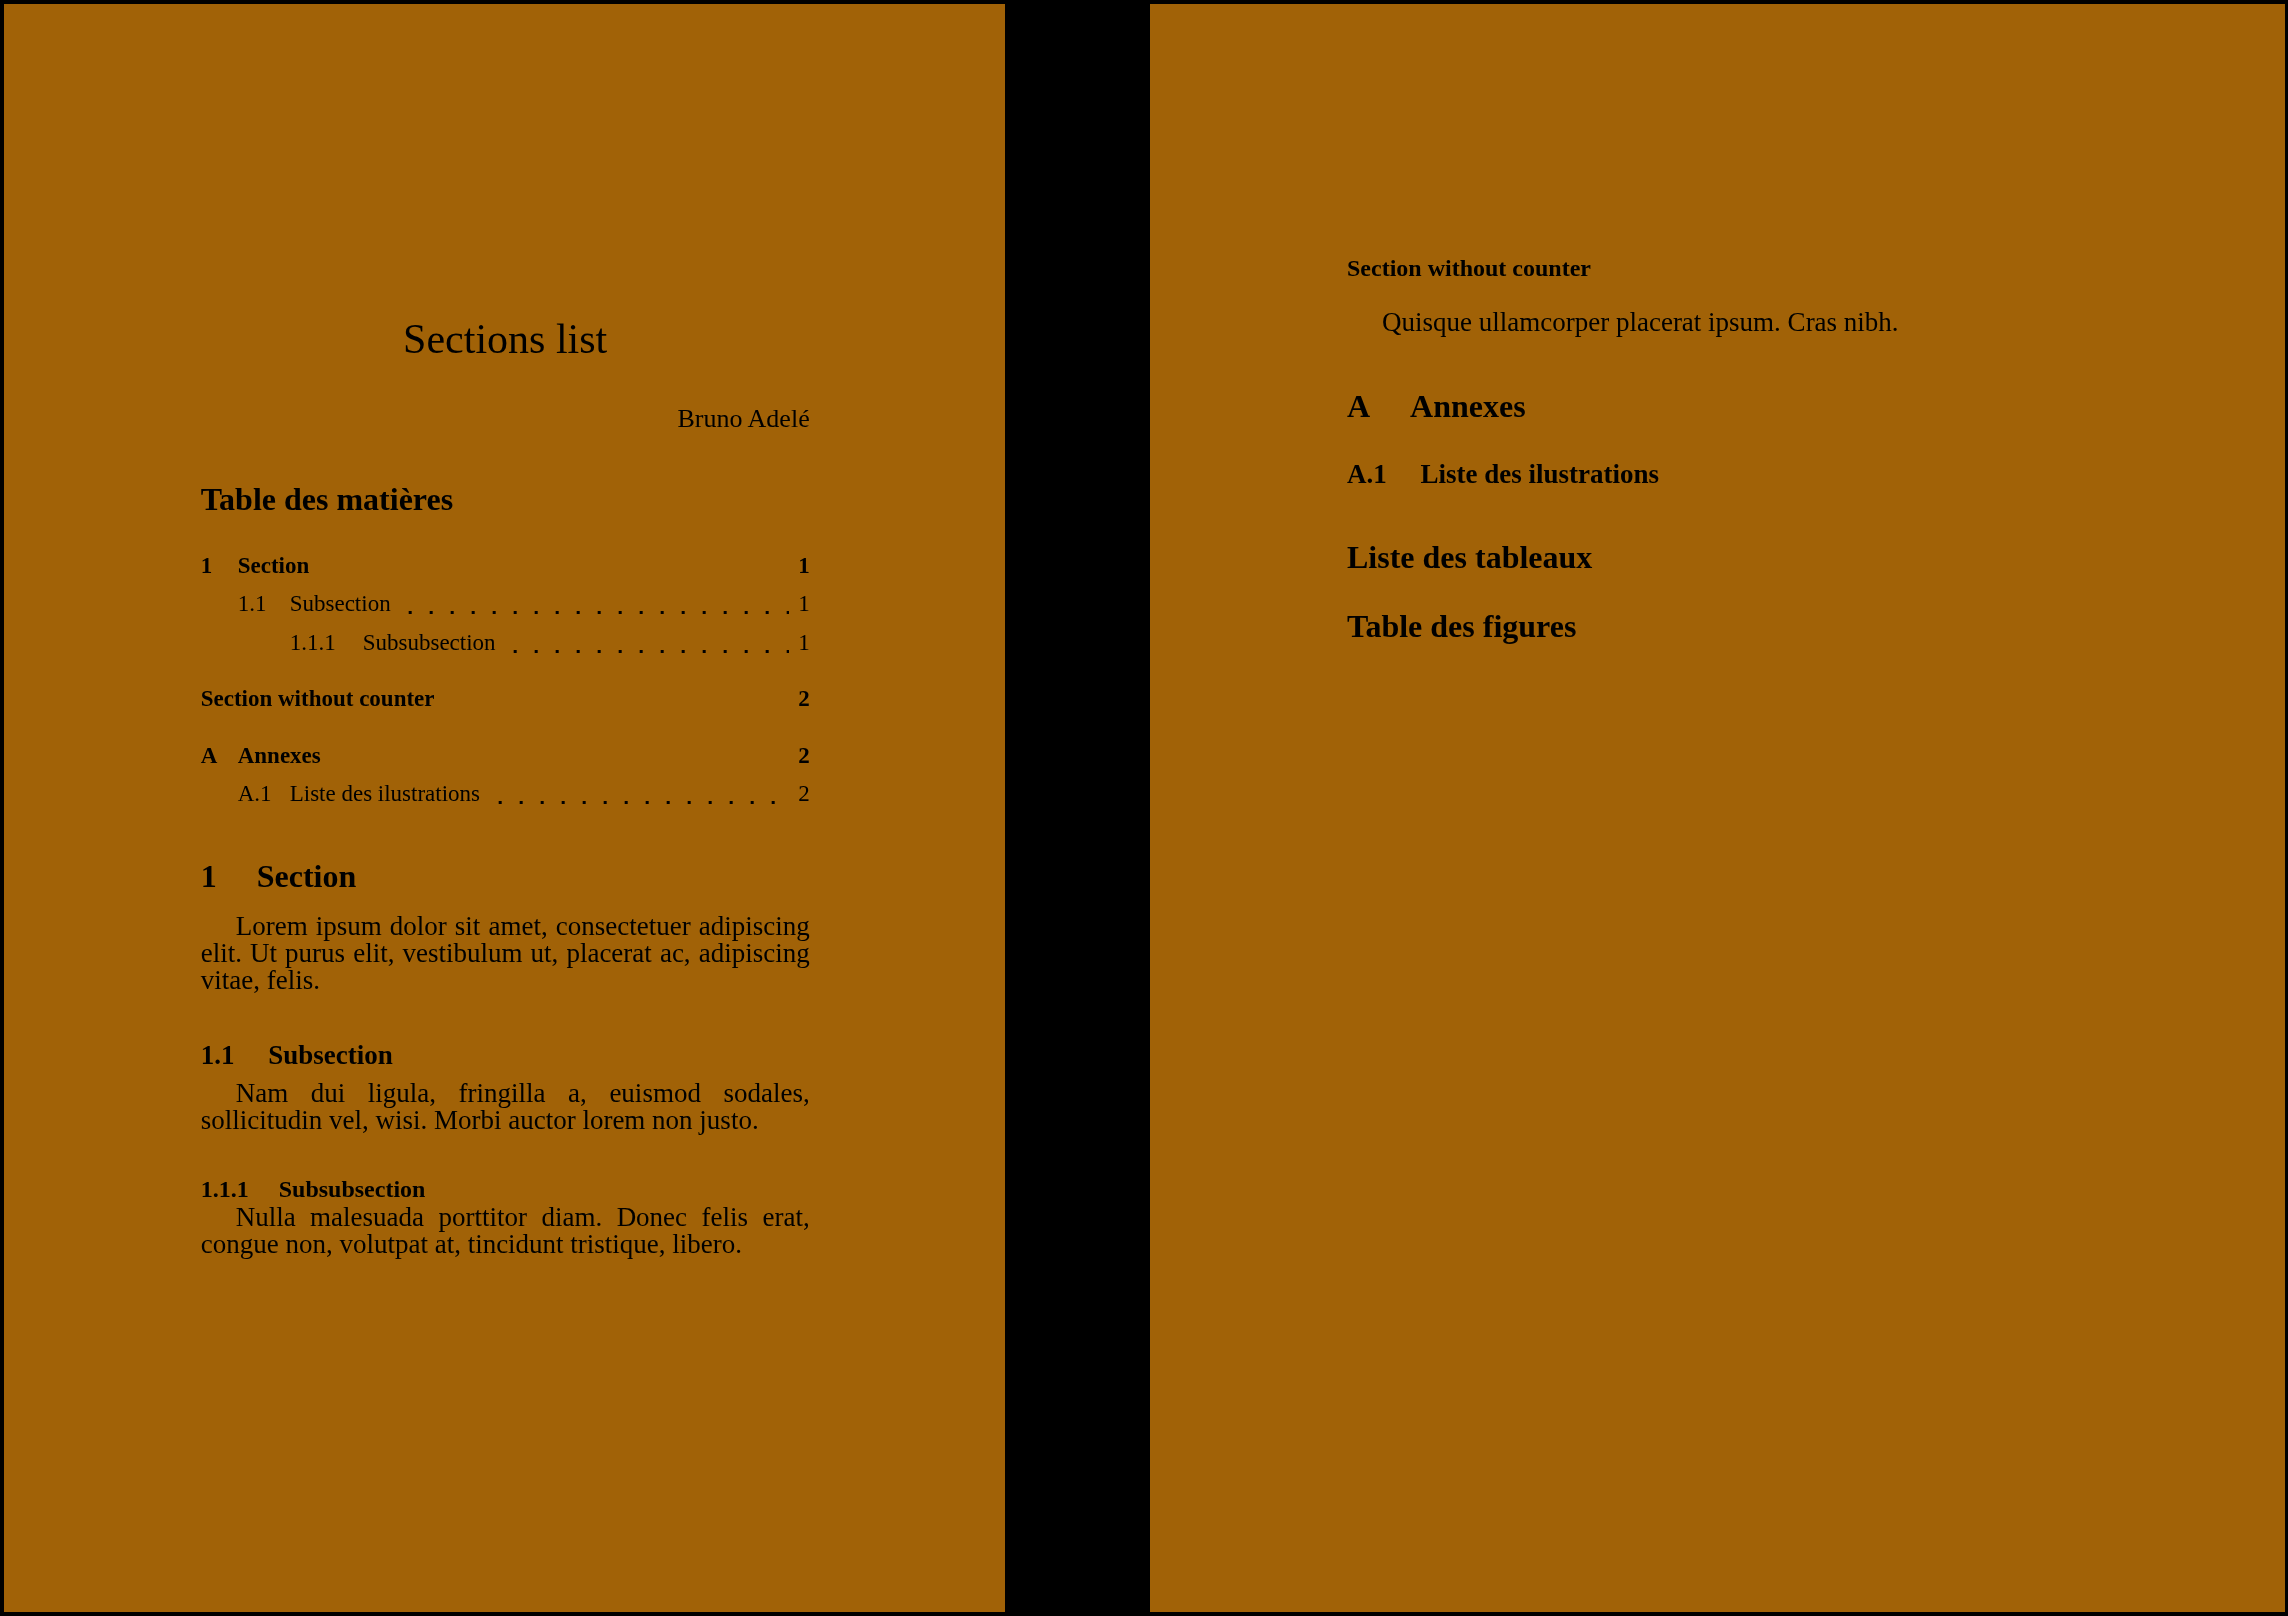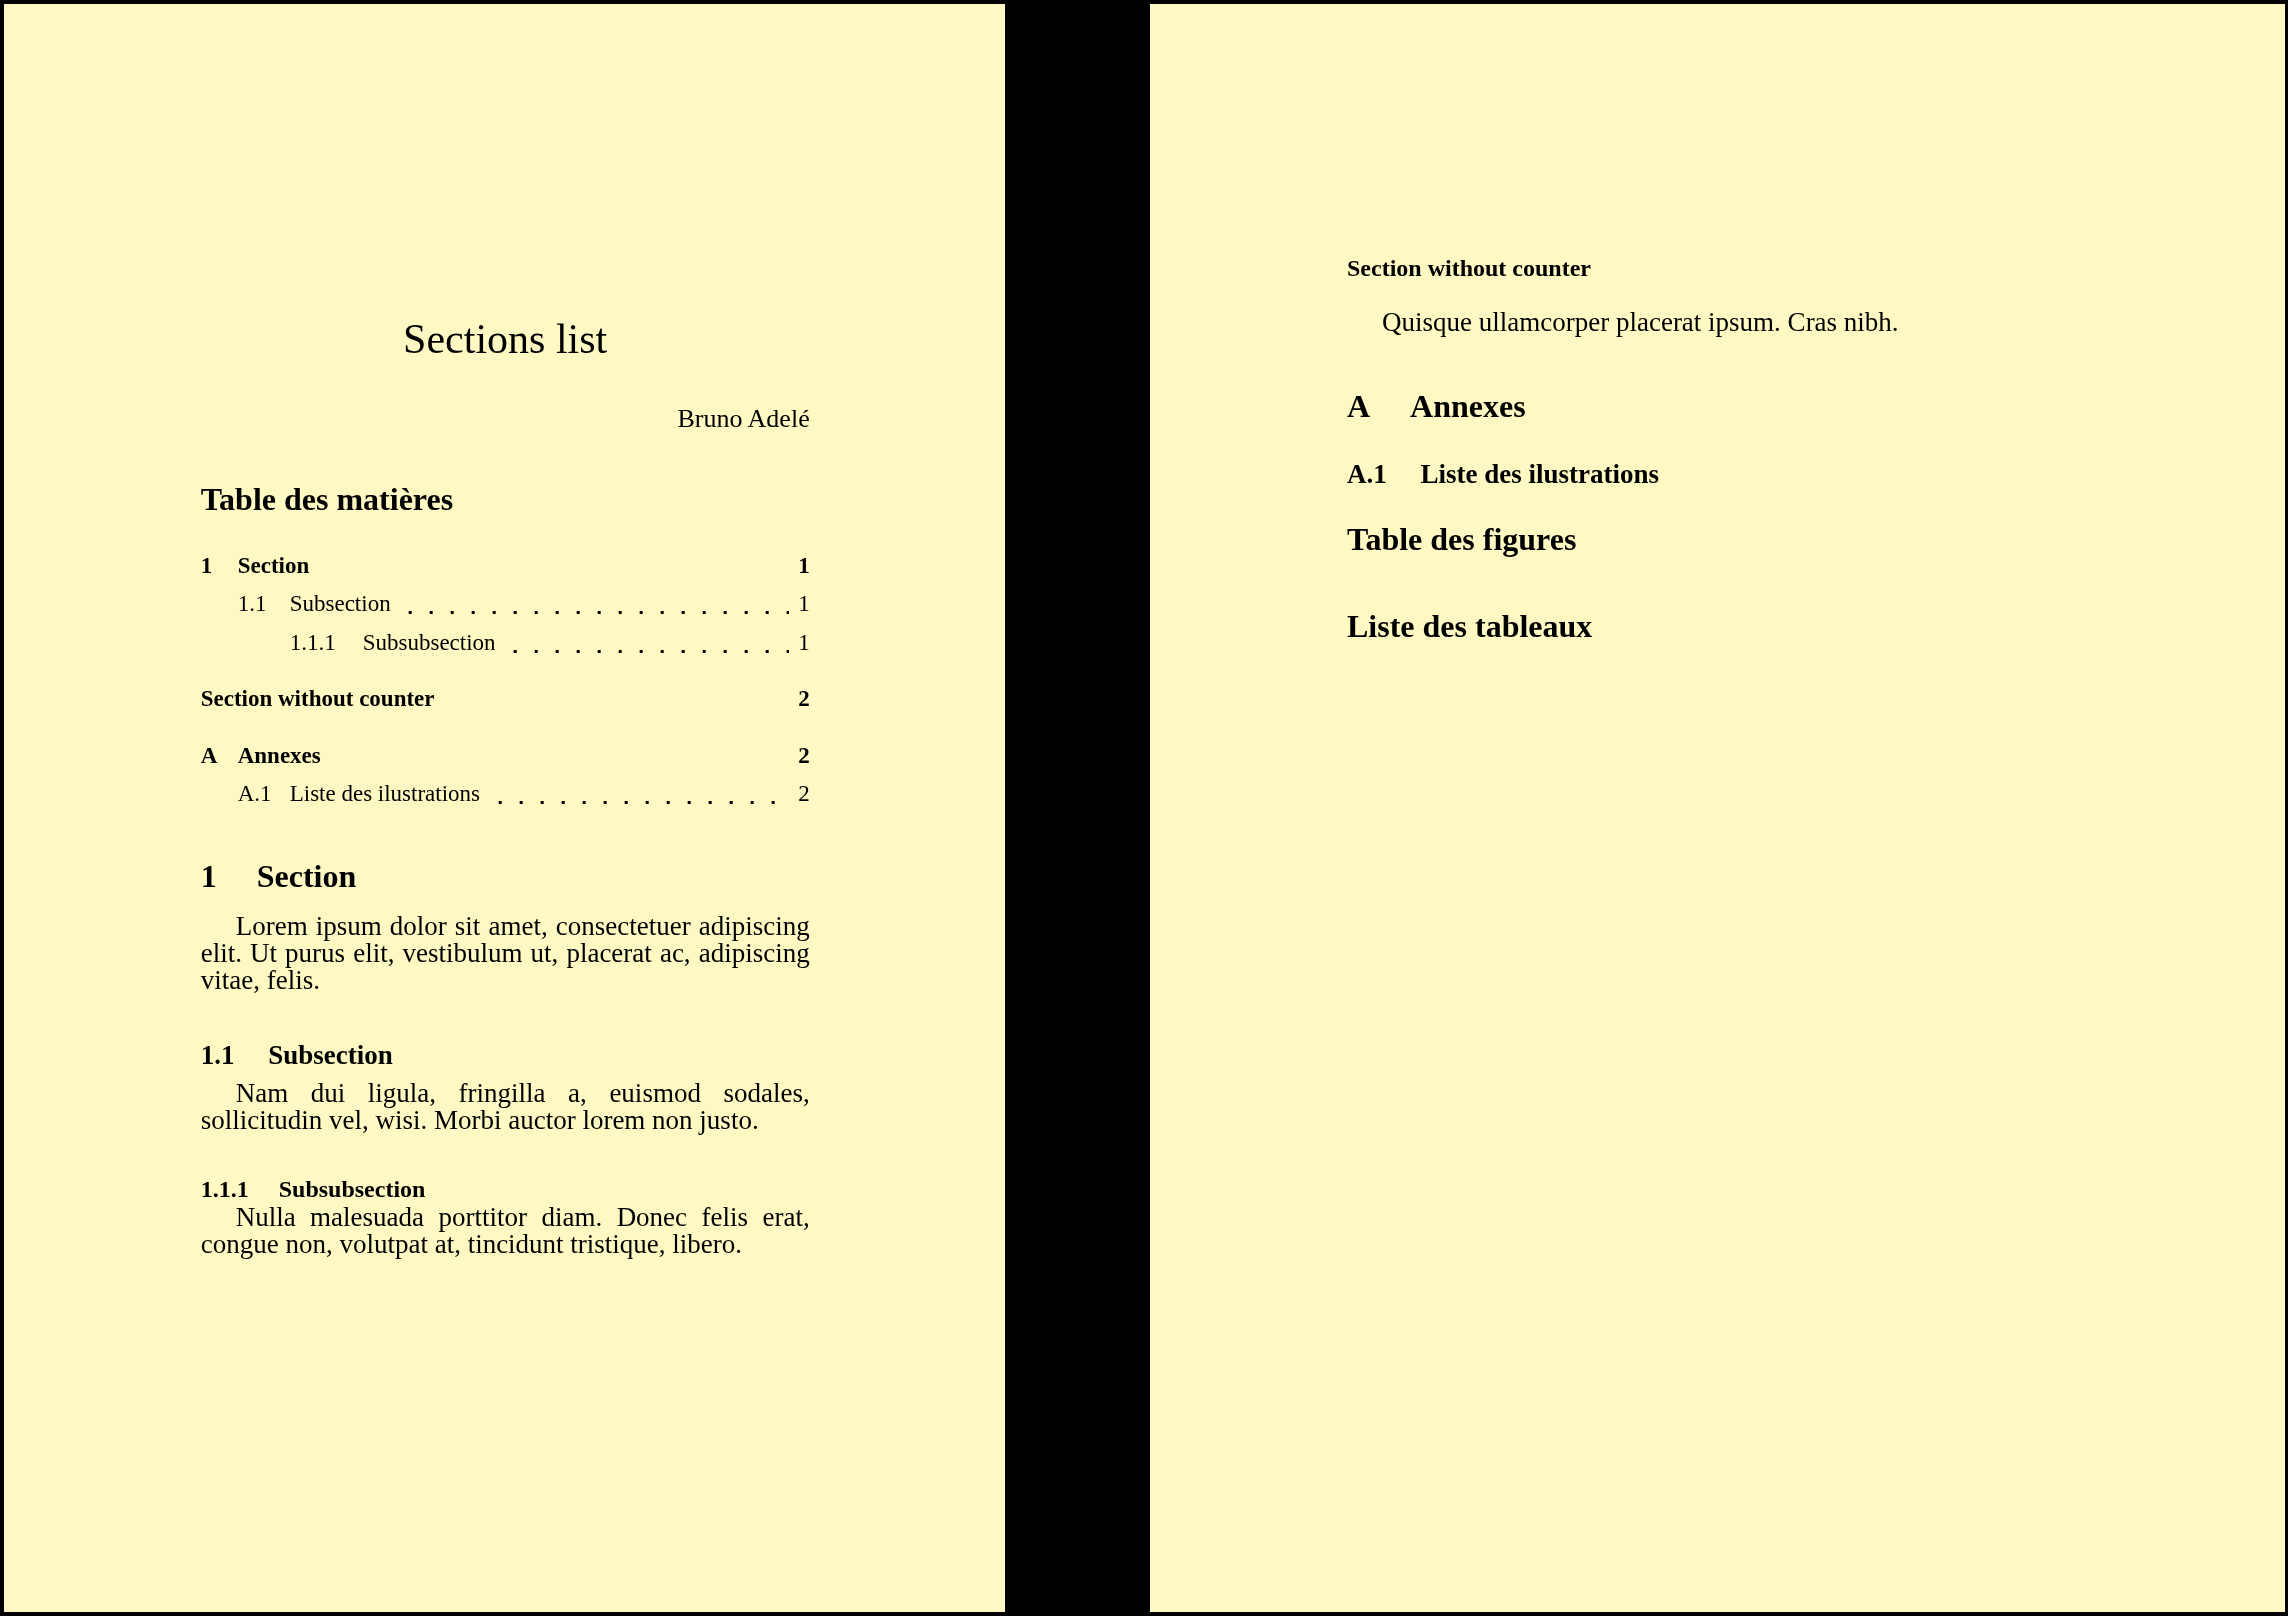--- a/index.html
+++ b/index.html
@@ -10,21 +10,21 @@
     height: 1616px;
     background: #000000;
     font-family: "Liberation Serif", "DejaVu Serif", serif;
     color: #000000;
     overflow: hidden;
   }
   .page {
     position: absolute;
     top: 3.7px;
     bottom: 3.7px;
-    background: #fef9c3;
+    background: #a16207;
   }
   .page-left  { left: 3.7px;    width: 1001px; }
   .page-right { left: 1150px; width: 1135px; }
   .page-body {
     position: relative;
     height: 100%;
     padding: 0 195px 0 197px;
   }
   .doc-title {
     margin-top: 310px;
@@ -201,25 +201,25 @@
       <div class="h-sec mt-annexes">
         <span class="h-num">A</span>
         <span>Annexes</span>
       </div>
 
       <div class="h-sub mt-a1">
         <span class="h-num">A.1</span>
         <span>Liste des ilustrations</span>
       </div>
 
+      <div class="h-sec mt-tableaux">
+        <span>Liste des tableaux</span>
+      </div>
+
       <div class="h-sec mt-figures">
         <span>Table des figures</span>
       </div>
 
-      <div class="h-sec mt-tableaux">
-        <span>Liste des tableaux</span>
-      </div>
-
     </div>
   </div>
 
 </div>
 
 
 </body></html>

